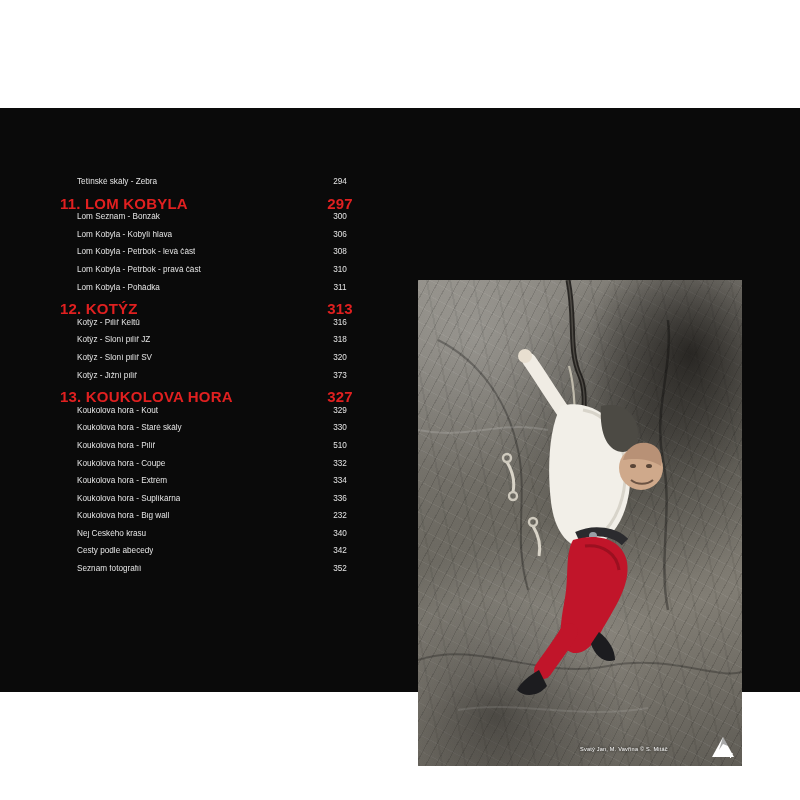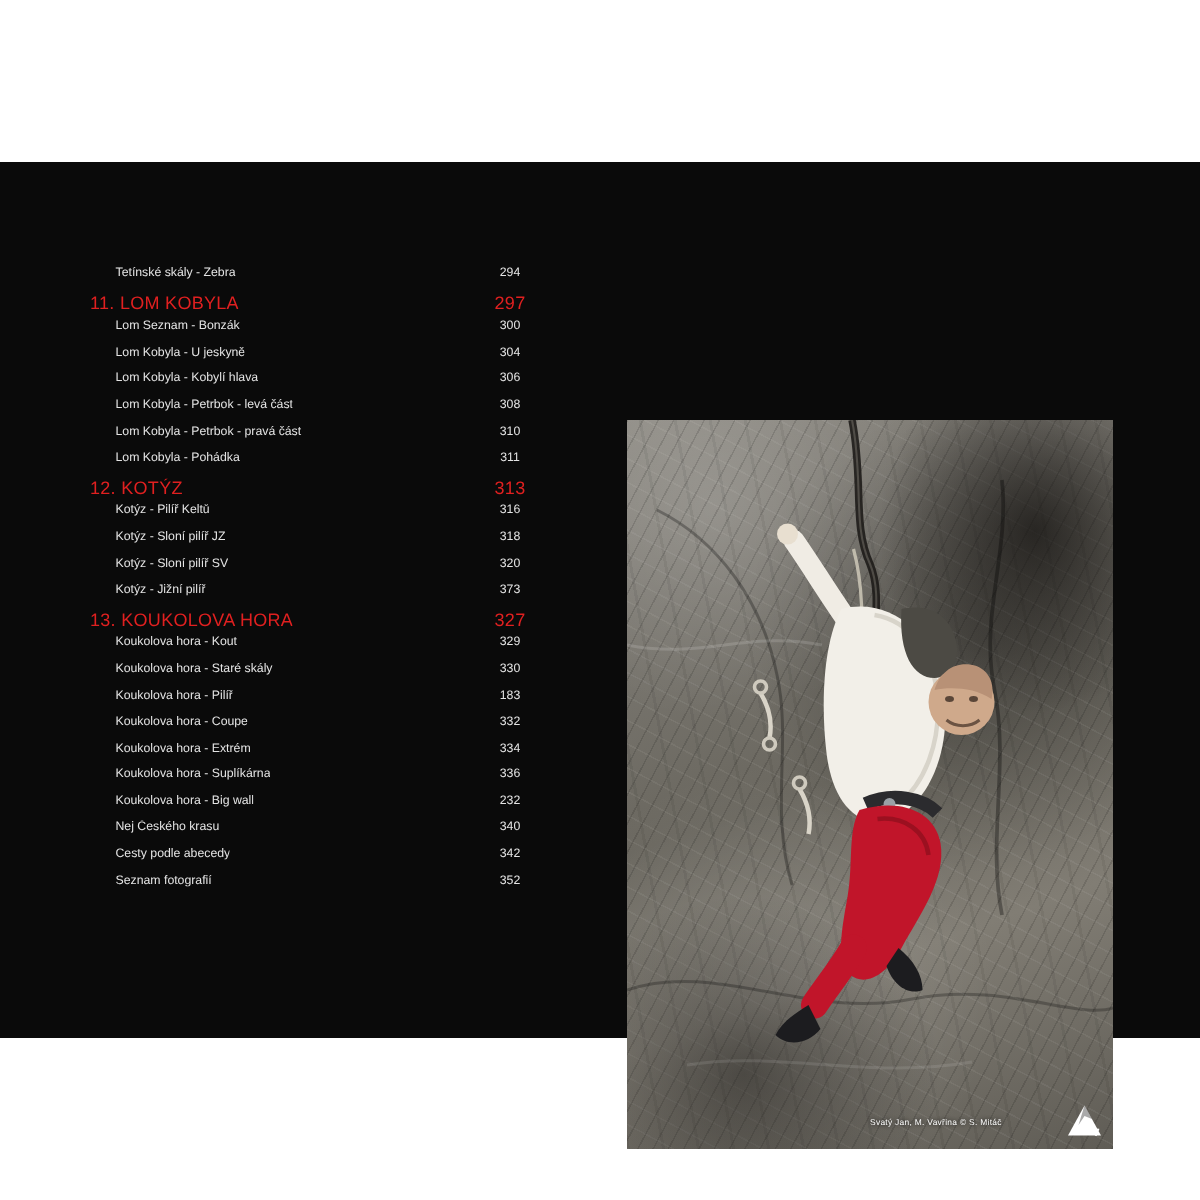--- a/index.html
+++ b/index.html
@@ -51,22 +51,22 @@
   }
   .toc-row .page-no {
     flex: 0 0 auto;
     width: 40px;
     text-align: center;
     margin-left: 10px;
   }
   
   .toc-row.chapter {
     color: #e02020;
-    font-weight: normal;
-    font-size: 12px;
+    font-weight: bold;
+    font-size: 15px;
     letter-spacing: .2px;
   }
   .toc-row.chapter .label {
     padding-left: 0;
   }
   .toc-row.sub .label {
     padding-left: 17px;
     color: #e4e4e4;
     font-weight: normal;
   }
@@ -174,24 +174,20 @@
         </div>
         <div class="toc-row chapter">
           <span class="label">11. LOM KOBYLA</span>
           <span class="page-no">297</span>
         </div>
         <div class="toc-row sub">
           <span class="label">Lom Seznam - Bonzák</span>
           <span class="page-no">300</span>
         </div>
         <div class="toc-row sub">
-          <span class="label">Lom Kobyla - U jeskyně</span>
-          <span class="page-no">304</span>
-        </div>
-        <div class="toc-row sub">
           <span class="label">Lom Kobyla - Kobylí hlava</span>
           <span class="page-no">306</span>
         </div>
         <div class="toc-row sub">
           <span class="label">Lom Kobyla - Petrbok - levá část</span>
           <span class="page-no">308</span>
         </div>
         <div class="toc-row sub">
           <span class="label">Lom Kobyla - Petrbok - pravá část</span>
           <span class="page-no">310</span>
@@ -227,21 +223,21 @@
         <div class="toc-row sub">
           <span class="label">Koukolova hora - Kout</span>
           <span class="page-no">329</span>
         </div>
         <div class="toc-row sub">
           <span class="label">Koukolova hora - Staré skály</span>
           <span class="page-no">330</span>
         </div>
         <div class="toc-row sub">
           <span class="label">Koukolova hora - Pilíř</span>
-          <span class="page-no">183</span>
+          <span class="page-no">510</span>
         </div>
         <div class="toc-row sub">
           <span class="label">Koukolova hora - Coupe</span>
           <span class="page-no">332</span>
         </div>
         <div class="toc-row sub">
           <span class="label">Koukolova hora - Extrém</span>
           <span class="page-no">334</span>
         </div>
         <div class="toc-row sub">

